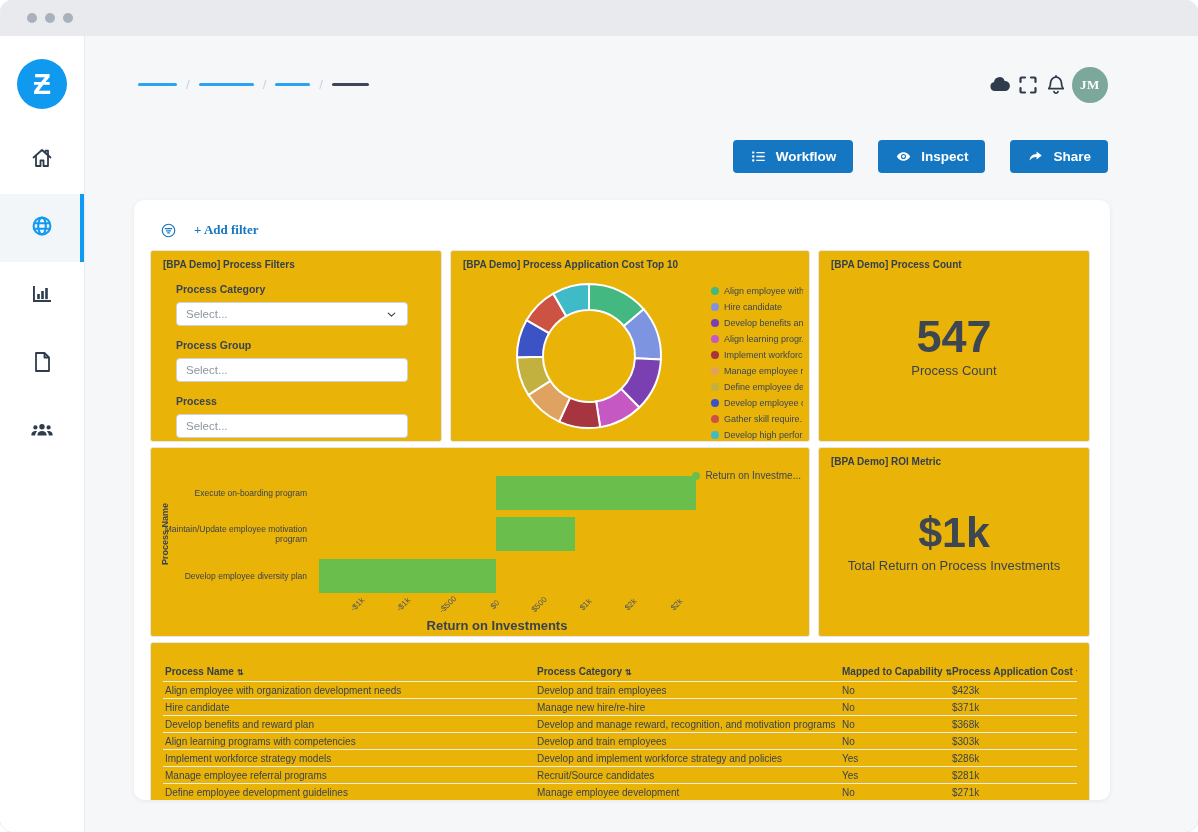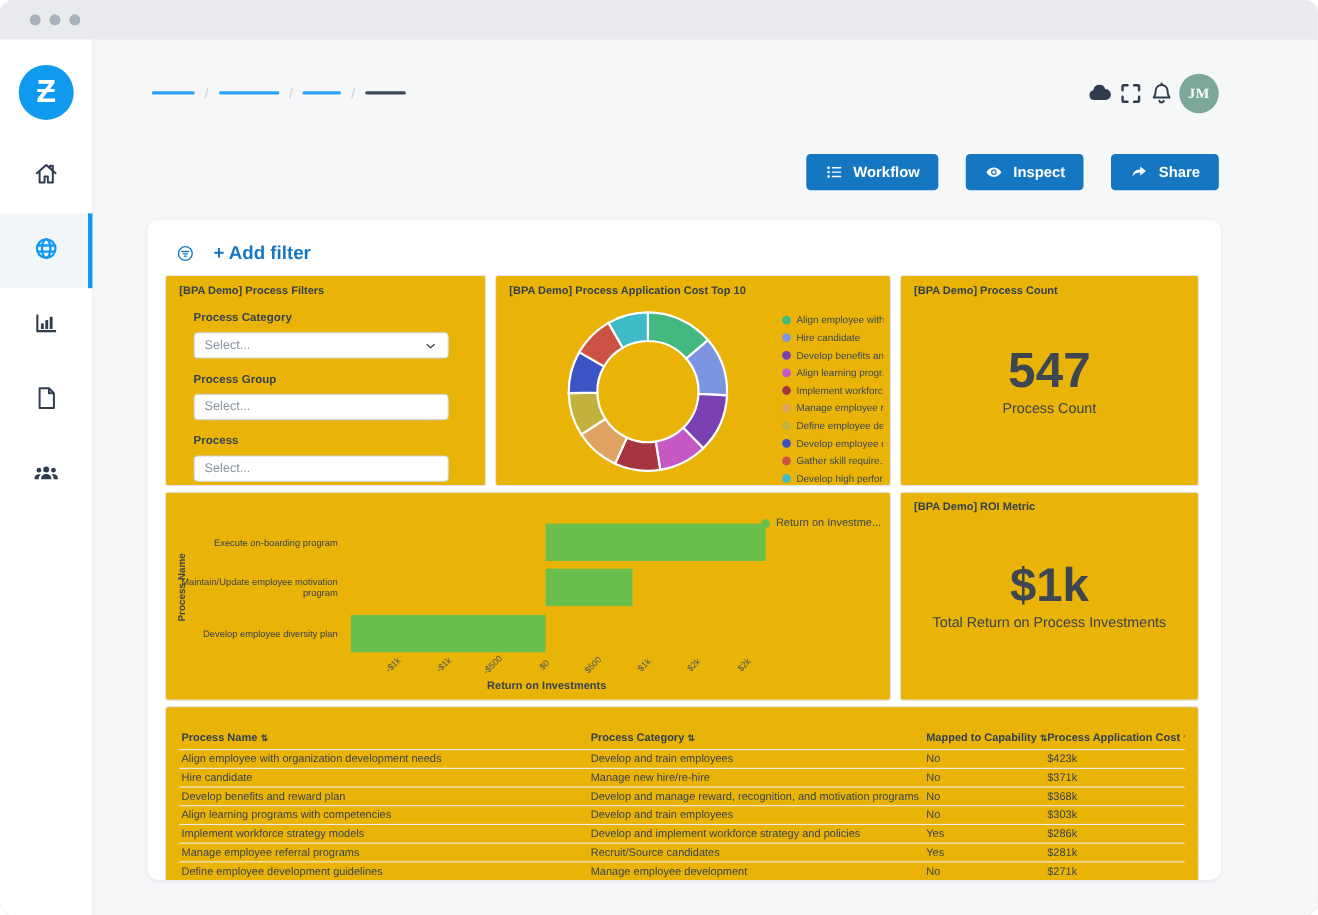--- a/index.html
+++ b/index.html
@@ -41,21 +41,21 @@
          display:flex; align-items:center; gap:9px; padding:0 17px; cursor:pointer; }
   .btn svg { width:17px; height:17px; }
 
   
   .card { position:absolute; left:49px; top:164px; width:976px; height:600px; background:#fff;
           border-radius:10px; box-shadow:0 1px 4px rgba(40,50,60,.08);
           overflow:hidden; display:flex; flex-direction:column; }
   .filter-row { height:50px; flex:none; display:flex; align-items:center; gap:17px;
                 padding:10px 0 0 26px; }
   .filter-icon svg { width:17px; height:17px; display:block; }
-  .add-filter { color:#1576c2; font-weight:bold; font-size:17px; cursor:pointer; }
+  .add-filter { color:#1576c2; font-weight:bold; font-size:13px; cursor:pointer;font-family:Liberation Serif, serif; }
 
   .grid { flex:1; padding:0 16px; display:grid;
           grid-template-columns:292px 360px 272px; grid-template-rows:192px 190px 1fr;
           gap:5px 8px; }
   .panel { border:1px solid #e3e7eb; border-radius:3px; background:#eab308;
            padding:8px 12px; position:relative; overflow:hidden; }
   .panel-title { font-size:10px; font-weight:bold; color:#333f4c; }
   #panel-roi { grid-column:1 / span 2; }
   #panel-table { grid-column:1 / span 3; }
 
@@ -83,21 +83,21 @@
   
   .roi-legend { position:absolute; top:22px; right:8px; display:flex; align-items:center; gap:5px;
                 font-size:10px; color:#3a4754; cursor:pointer; }
   .y-title { position:absolute; left:14px; top:86px; transform:translate(-50%,-50%) rotate(-90deg);
              font-size:9px; font-weight:bold; color:#39434f; white-space:nowrap; }
   .ycat { position:absolute; left:0; width:156px; text-align:right; font-size:8.5px; color:#39434f;
           transform:translateY(-50%); }
   .bar { position:absolute; height:34px; background:#6abf4c; }
   .xtick { position:absolute; top:152px; font-size:8px; color:#4a5560;
            transform:translateX(-60%) rotate(-45deg); white-space:nowrap; }
-  .x-title { position:absolute; top:170px; transform:translateX(-50%); font-size:10px;
+  .x-title { position:absolute; top:170px; transform:translateX(-50%); font-size:13px;
              font-weight:bold; color:#39434f; white-space:nowrap; }
 
   
   .thead { display:flex; margin-top:10px; height:20px; align-items:center;
            font-size:10px; font-weight:bold; color:#333f4c; }
   .trow { display:flex; border-top:1px solid #e9edf0; height:17px; align-items:center;
           font-size:10px; color:#39434f; }
   .tc { overflow:hidden; white-space:nowrap; }
   .tc1 { width:374px; padding-left:2px; }
   .tc2 { width:305px; }

